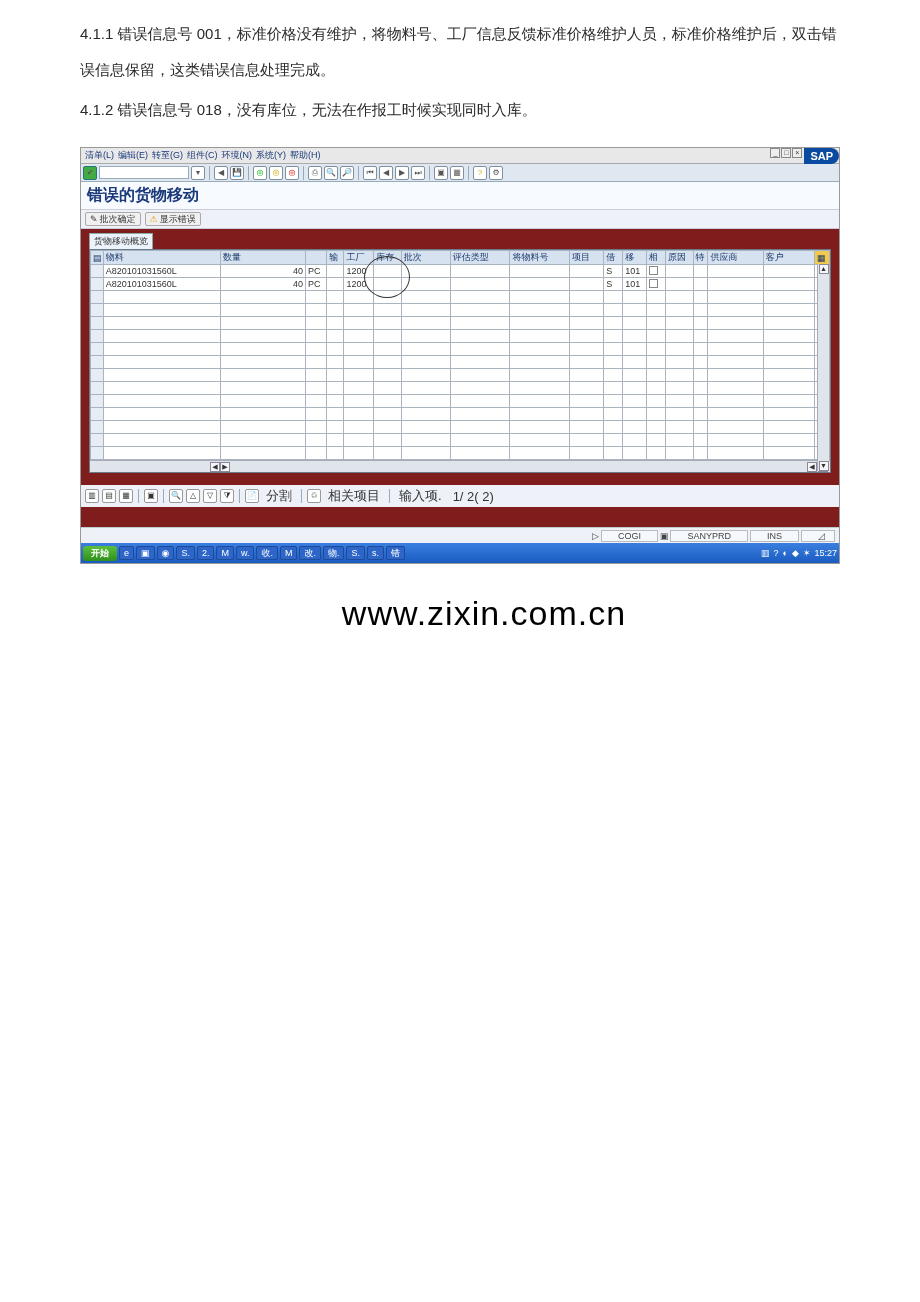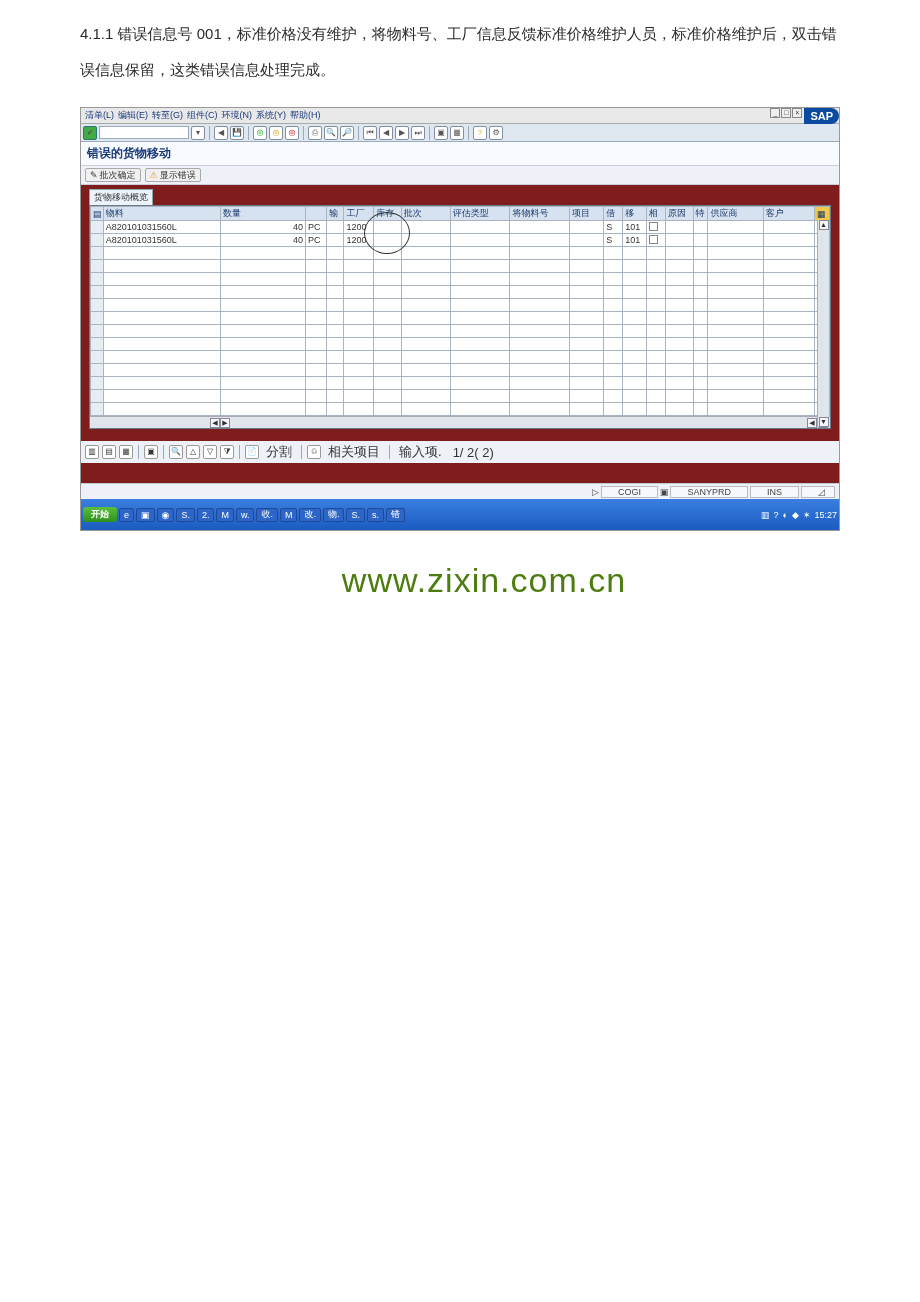--- a/index.html
+++ b/index.html
@@ -62,21 +62,21 @@
   }
   .tb-ico {
     width: 14px; height: 14px; border: 1px solid #8090a0;
     border-radius: 2px; background: #fff;
     font-size: 8px; line-height: 12px; text-align: center;
     color:#555;
   }
   .tb-sep { width:1px; height:14px; background:#9ab; margin:0 2px; }
   .sap-title {
     padding: 3px 6px;
-    font-size: 12px;
+    font-size: 16px;
     font-weight: bold;
     color: #1a3a7a;
     background: #f7faff;
     border-bottom: 1px solid #ccd;
   }
   .sap-subtoolbar {
     padding: 2px 4px;
     display:flex;
     gap:4px;
     background: #eef2f8;
@@ -154,44 +154,45 @@
   .foot-txt { font-size:13px; color:#333; padding:0 4px;}
   .sap-status {
     margin-top:20px;
     height:16px; background:#eef2f8;
     border-top:1px solid #bcc;
     display:flex; justify-content:flex-end; align-items:center;
     gap:2px; padding:0 4px; font-size:9px; color:#444;
   }
   .status-box { border:1px solid #bbb; padding:0 16px; background:#f5f8fc;}
   .taskbar {
-    height:31px;
+    height:20px;
     background: linear-gradient(#3a7fe0,#1a5bc0);
     display:flex; align-items:center; gap:2px;
     padding:0 2px;
     color:#fff; font-size:9px;
   }
   .start-btn { background:linear-gradient(#5bbf3c,#2f8f1c); padding:1px 8px; border-radius:3px; font-weight:bold;}
   .tb-item { background:#2d66c8; border:1px solid #1e4a9a; padding:0 4px; border-radius:2px; height:14px; display:flex; align-items:center; gap:2px;}
   .tb-right { margin-left:auto; display:flex; gap:4px; align-items:center;}
   .watermark {
     text-align:center;
     font-size:34px;
-    color:#4d7c0f;
+    color:#000000;
     margin-top:30px;
     letter-spacing:1px;
     font-family: Arial, sans-serif;
     margin-left: 48px;
   }
 </style>
 </head>
 <body>
 
 <div class="doc-text">
   <p>4.1.1 错误信息号 001，标准价格没有维护，将物料号、工厂信息反馈标准价格维护人员，标准价格维护后，双击错误信息保留，这类错误信息处理完成。</p>
+  <p>4.1.2 错误信息号 018，没有库位，无法在作报工时候实现同时入库。</p>
 </div>
 
 <div class="sap-screenshot">
   <div class="sap-topbar">
     <div class="sap-menu">
       <span>清单(L)</span>
       <span>编辑(E)</span>
       <span>转至(G)</span>
       <span>组件(C)</span>
       <span>环境(N)</span>

